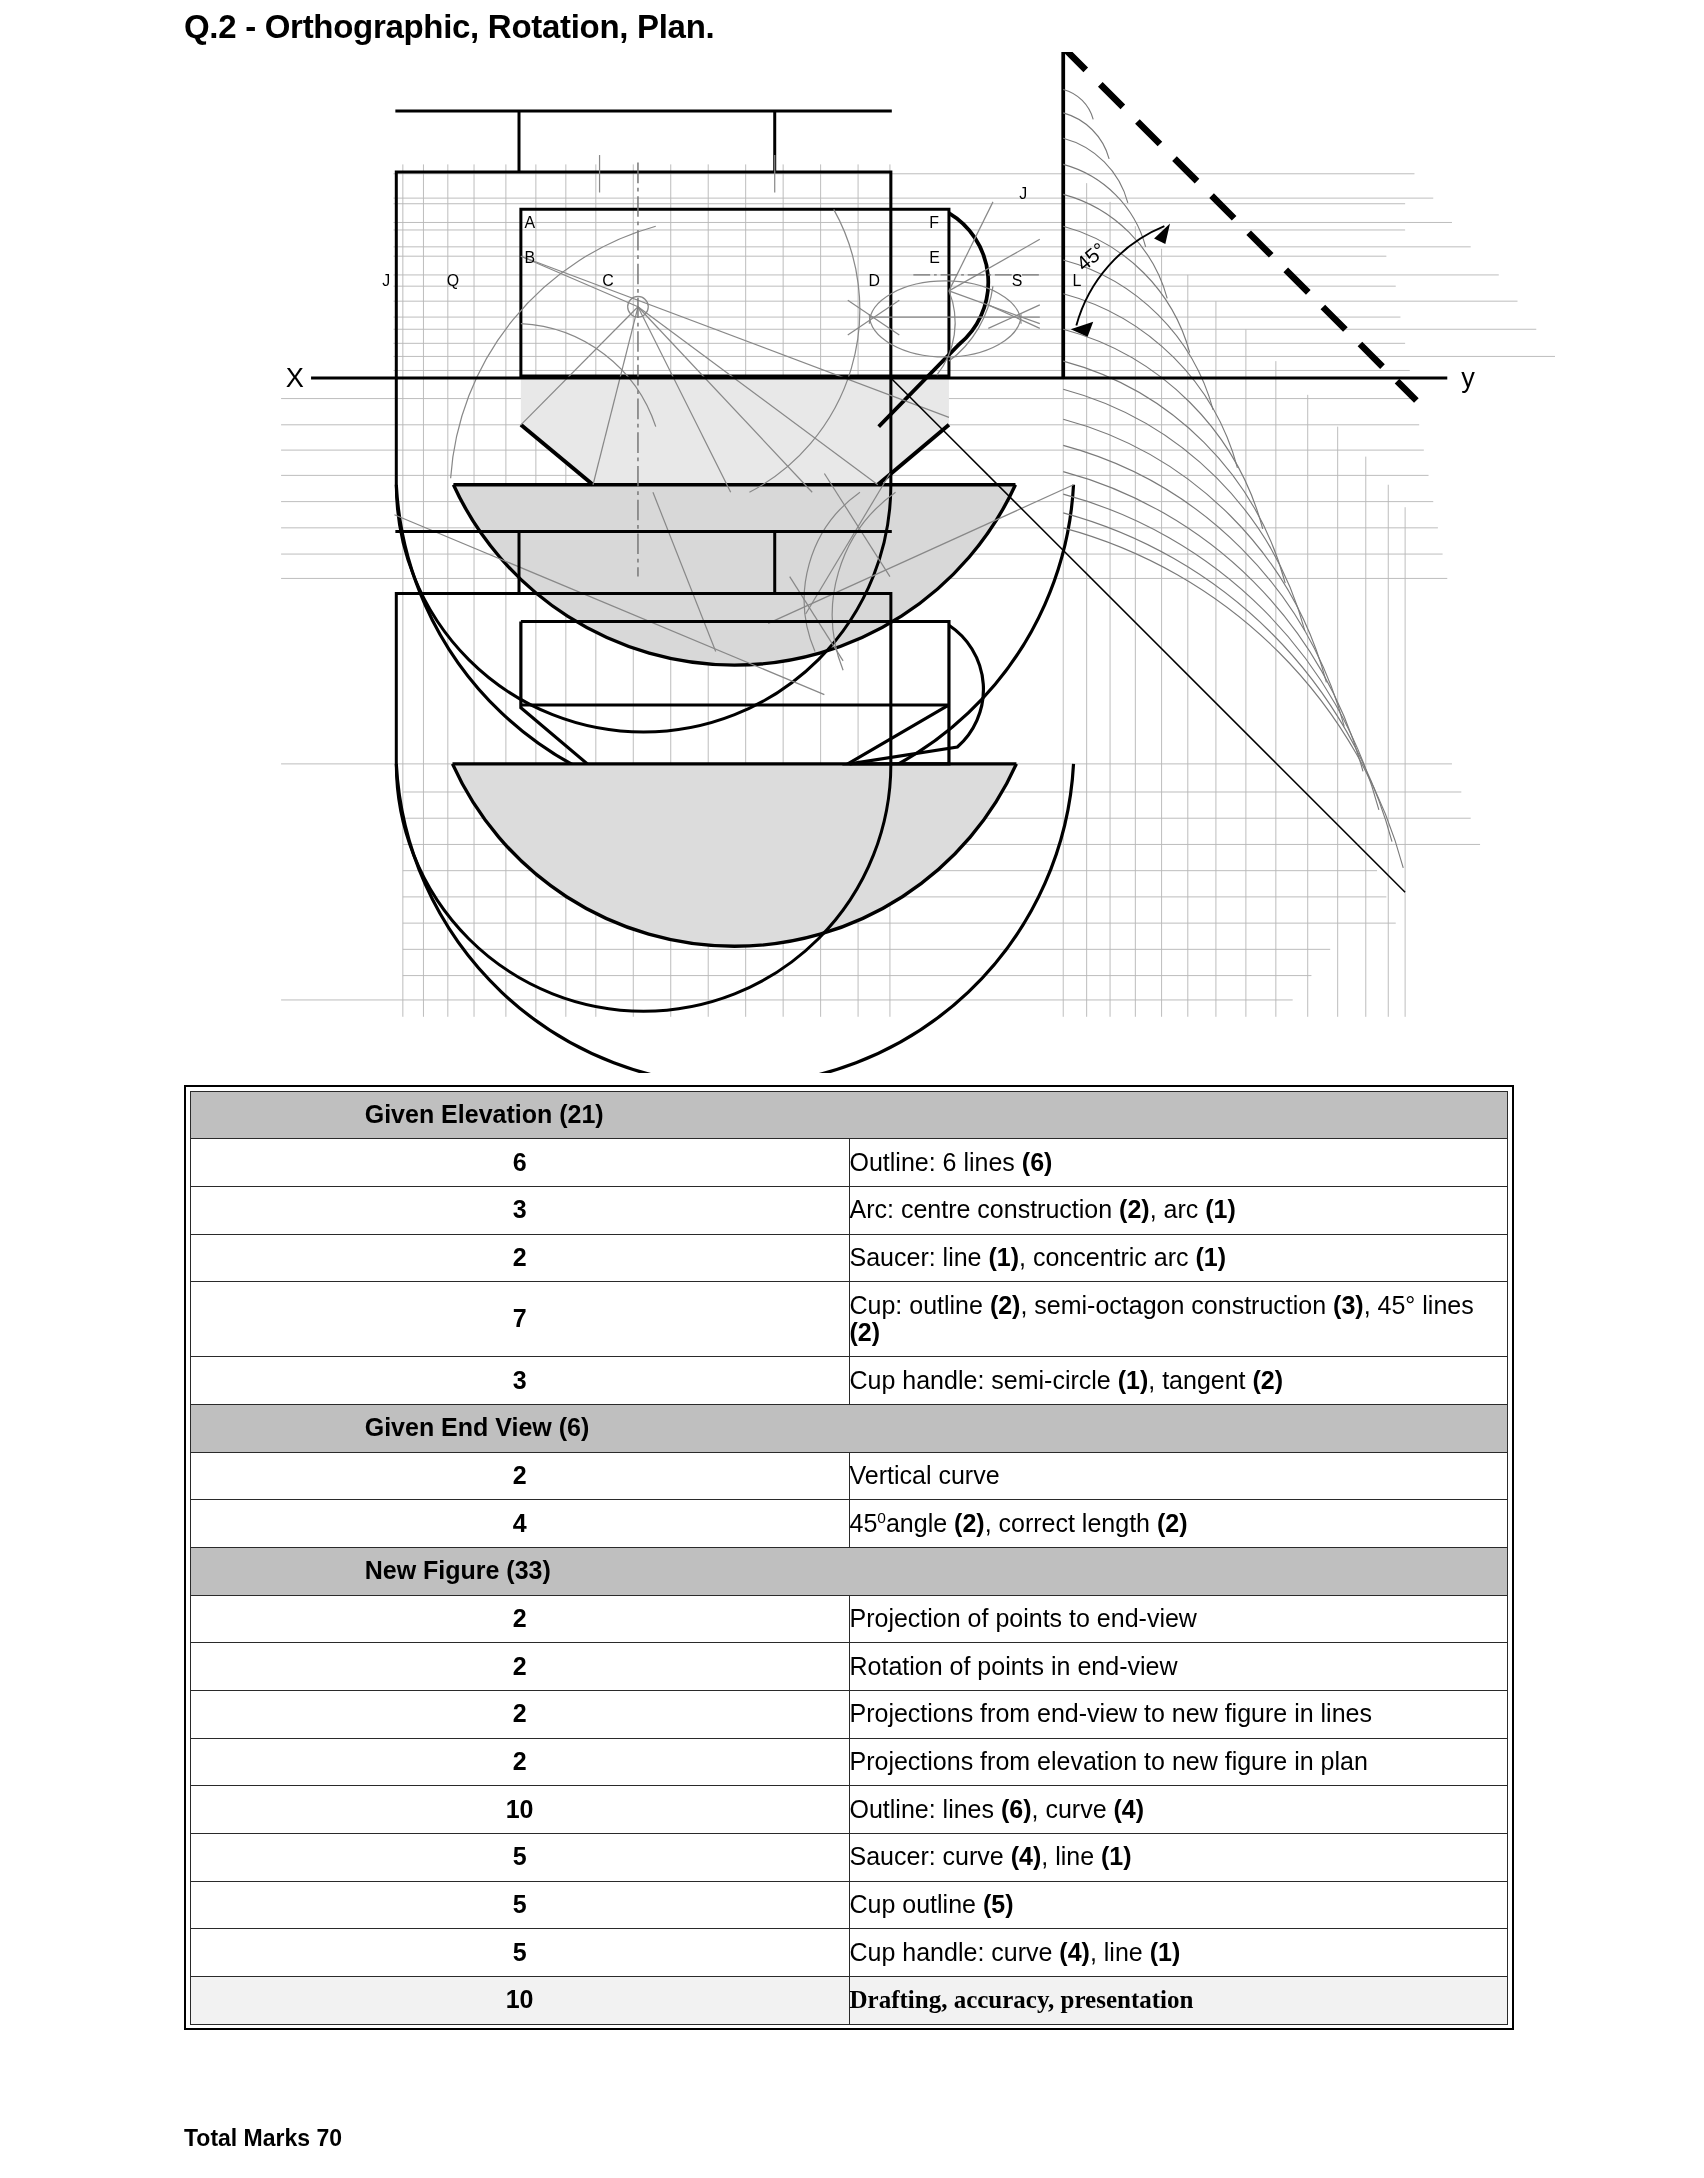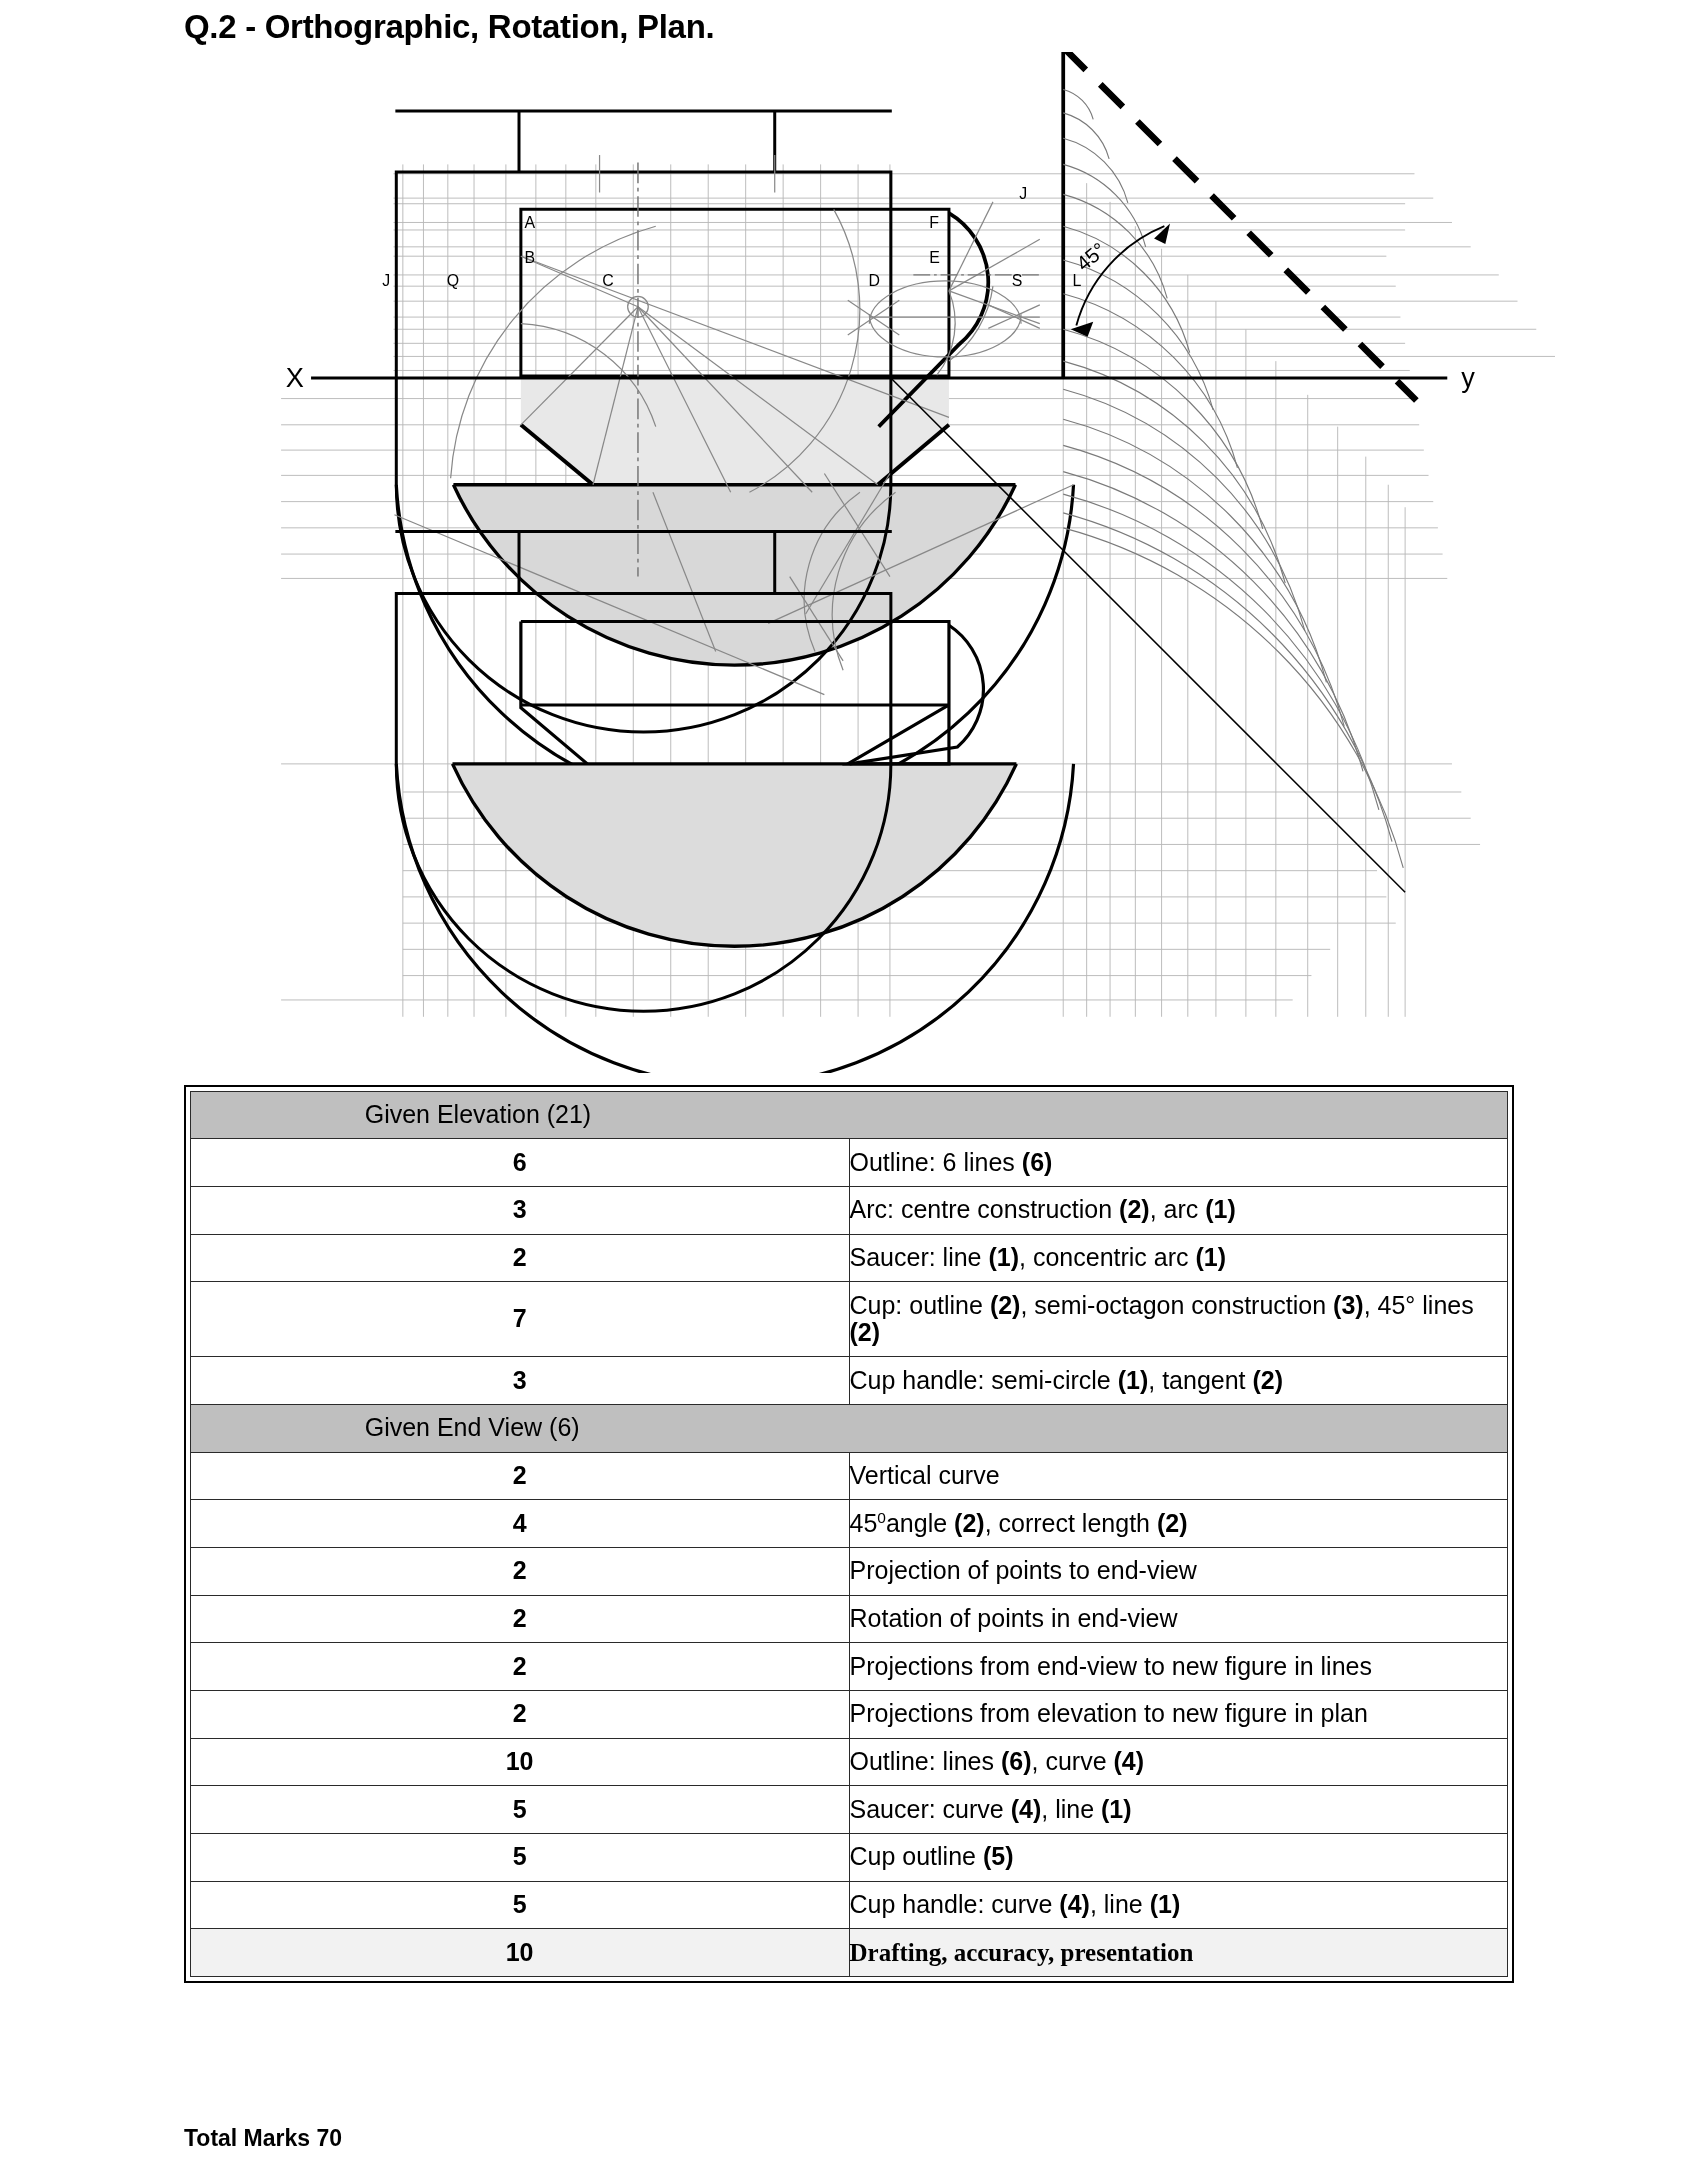--- a/index.html
+++ b/index.html
@@ -72,21 +72,21 @@
     text-align: center;
     font-weight: bold;
   }
   td.desc-col {
     padding-left: 17px;
     text-align: left;
     margin-left: 24px;
   }
   tr.section-row td {
     background: #bfbfbf;
-    font-weight: normal;
+    font-weight: bold;
     padding-left: 174px;
     border-left: 0.9px solid #2a2a2a;
     border-right: 0.9px solid #2a2a2a;
   }
   tr.final-row td {
     background: #f2f2f2;
     font-weight: bold;
   }
   tr.final-row td.desc-col { font-weight: bold; font-family: Liberation Serif, serif; }
   sup.deg {
@@ -376,20 +376,23 @@
             <td colspan="2">Given End View (6)</td>
           </tr>
           <tr>
             <td class="mark-col">2</td>
             <td class="desc-col">Vertical curve</td>
           </tr>
           <tr>
             <td class="mark-col">4</td>
             <td class="desc-col">45<sup class="deg">0</sup>angle <b>(2)</b>, correct length <b>(2)</b></td>
           </tr>
+          <tr class="section-row">
+            <td colspan="2">New Figure (33)</td>
+          </tr>
           <tr>
             <td class="mark-col">2</td>
             <td class="desc-col">Projection of points to end-view</td>
           </tr>
           <tr>
             <td class="mark-col">2</td>
             <td class="desc-col">Rotation of points in end-view</td>
           </tr>
           <tr>
             <td class="mark-col">2</td>

